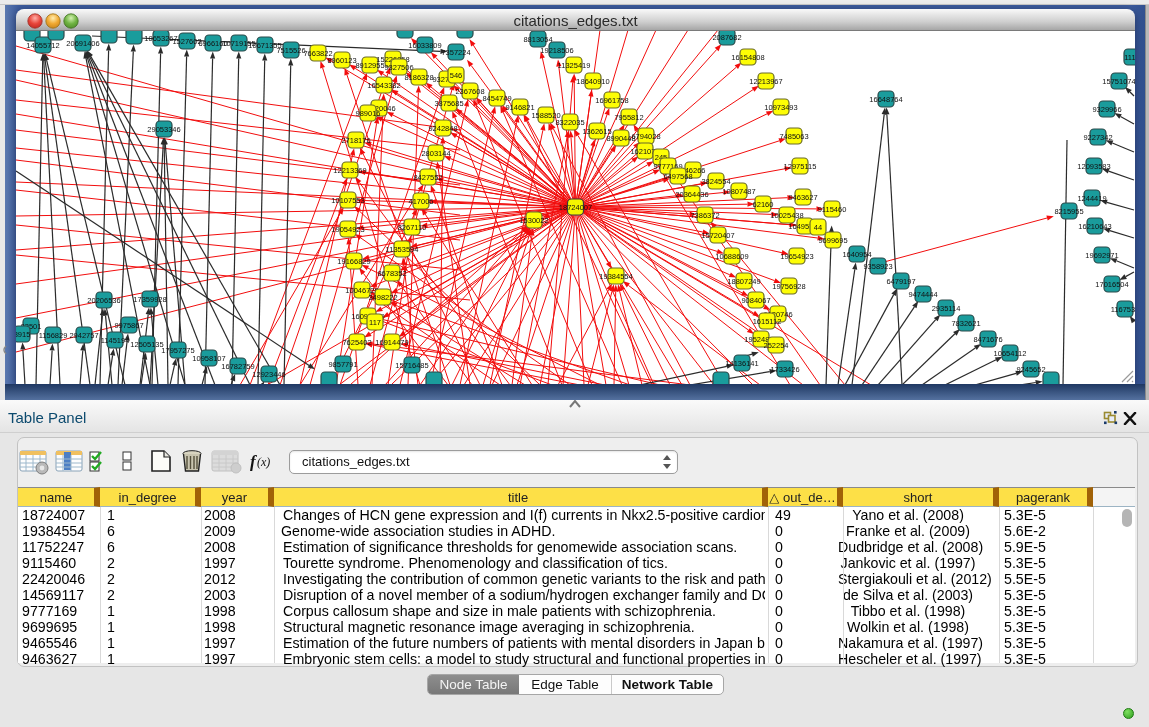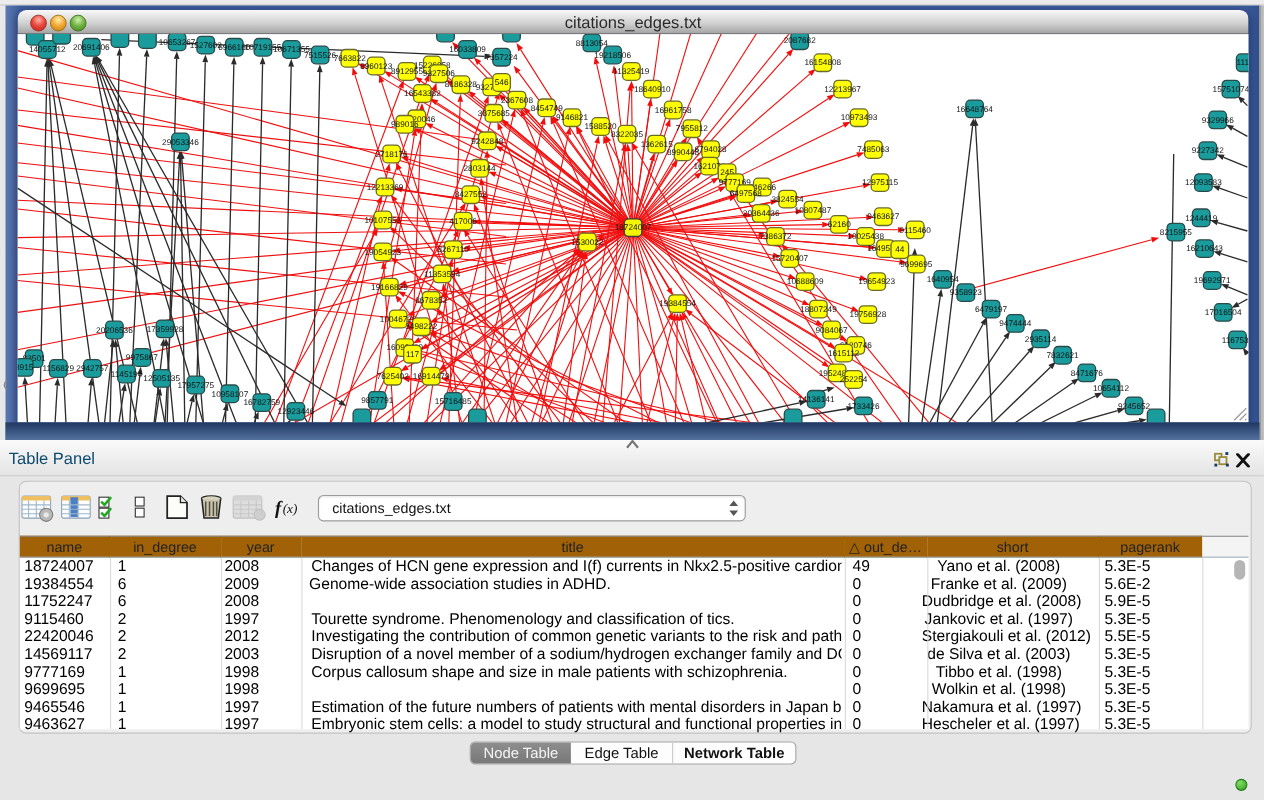--- a/index.html
+++ b/index.html
@@ -18,22 +18,22 @@
 #tablepanel { position:absolute; left:0; top:400px; width:1149px; height:327px; background:#e6e6e6; }
 #tpheader { position:absolute; left:0; top:400px; width:1149px; height:33px;
   background:linear-gradient(#fafafa,#e4e4e4); border-bottom:1px solid #cfcfcf; }
 #tptitle { position:absolute; left:8px; top:409px; font-size:15px; color:#0c4a6e; }
 #inner { position:absolute; left:17px; top:437px; width:1121px; height:230px;
   background:#eeeeee; border:1px solid #c2c2c2; border-radius:7px; }
 #combo { position:absolute; left:289px; top:450px; width:389px; height:24px; background:#fff;
   border:1px solid #9c9c9c; border-radius:5px; font-size:13px; color:#111; line-height:22px;
   padding-left:12px; box-shadow:inset 0 1px 2px rgba(0,0,0,0.1); }
 #tblarea { position:absolute; left:18px; top:487px; width:1117px; height:176px; background:#fff; }
-.th { position:absolute; top:487px; height:20px; background:#a16207; border-top:1px solid #8a8a8a;
-  border-bottom:1px solid #9cb4c4; border-right:1px solid #a16207; font-size:13px; color:#222;
+.th { position:absolute; top:487px; height:20px; background:#fde047; border-top:1px solid #8a8a8a;
+  border-bottom:1px solid #9cb4c4; border-right:6px solid #a16207; font-size:13px; color:#222;
   text-align:center; line-height:20px; }
 .tr { position:absolute; left:0; width:1149px; height:16px; font-size:14.2px; line-height:15px; color:#000; }
 .c { position:absolute; white-space:nowrap; }
 .cen { text-align:center; }
 #scrollthumb { position:absolute; left:1122px; top:509px; width:10px; height:18px;
   background:#b5b5b5; border-radius:5px; }
 #tabs { position:absolute; left:427px; top:674px; width:297px; height:21px;
   border:1px solid #a6a6a6; border-radius:5px; background:#fdfdfd; font-size:13.5px; }
 #seg1 { position:absolute; left:0; top:0; width:91px; height:19px; background:linear-gradient(#8e8e8e,#787878);
   border-radius:4px 0 0 4px; color:#f4f4f4; text-align:center; line-height:19px; }
@@ -897,20 +897,21 @@
     <span class="c" style="left:204px">2009</span>
     <span class="c" style="left:281px;width:482px;overflow:hidden">Genome-wide association studies in ADHD.</span>
     <span class="c" style="left:775px">0</span>
     <span class="c cen" style="left:838px;width:140px">Franke et al. (2009)</span>
     <span class="c" style="left:1004px">5.6E-2</span>
   </div>
 <div class="tr" style="top:540px">
     <span class="c" style="left:22px">11752247</span>
     <span class="c" style="left:107px">6</span>
     <span class="c" style="left:204px">2008</span>
+    <span class="c" style="left:283px;width:482px;overflow:hidden">Estimation of significance thresholds for genomewide association scans.</span>
     <span class="c" style="left:775px">0</span>
     <span class="c cen" style="left:838px;width:140px">Dudbridge et al. (2008)</span>
     <span class="c" style="left:1004px">5.9E-5</span>
   </div>
 <div class="tr" style="top:556px">
     <span class="c" style="left:22px">9115460</span>
     <span class="c" style="left:107px">2</span>
     <span class="c" style="left:204px">1997</span>
     <span class="c" style="left:283px;width:482px;overflow:hidden">Tourette syndrome. Phenomenology and classification of tics.</span>
     <span class="c" style="left:775px">0</span>
@@ -941,20 +942,21 @@
     <span class="c" style="left:204px">1998</span>
     <span class="c" style="left:283px;width:482px;overflow:hidden">Corpus callosum shape and size in male patients with schizophrenia.</span>
     <span class="c" style="left:775px">0</span>
     <span class="c cen" style="left:838px;width:140px">Tibbo et al. (1998)</span>
     <span class="c" style="left:1004px">5.3E-5</span>
   </div>
 <div class="tr" style="top:620px">
     <span class="c" style="left:22px">9699695</span>
     <span class="c" style="left:107px">1</span>
     <span class="c" style="left:204px">1998</span>
+    <span class="c" style="left:283px;width:482px;overflow:hidden">Structural magnetic resonance image averaging in schizophrenia.</span>
     <span class="c" style="left:775px">0</span>
     <span class="c cen" style="left:838px;width:140px">Wolkin et al. (1998)</span>
     <span class="c" style="left:1004px">5.3E-5</span>
   </div>
 <div class="tr" style="top:636px">
     <span class="c" style="left:22px">9465546</span>
     <span class="c" style="left:107px">1</span>
     <span class="c" style="left:204px">1997</span>
     <span class="c" style="left:283px;width:482px;overflow:hidden">Estimation of the future numbers of patients with mental disorders in Japan base…</span>
     <span class="c" style="left:775px">0</span>

